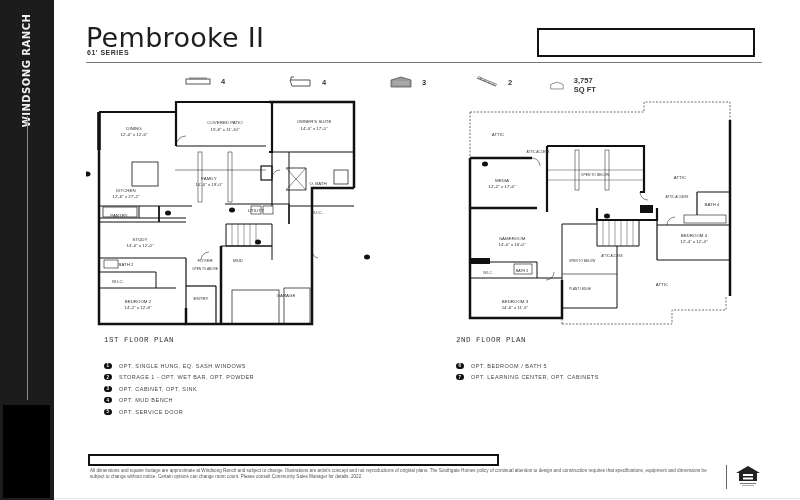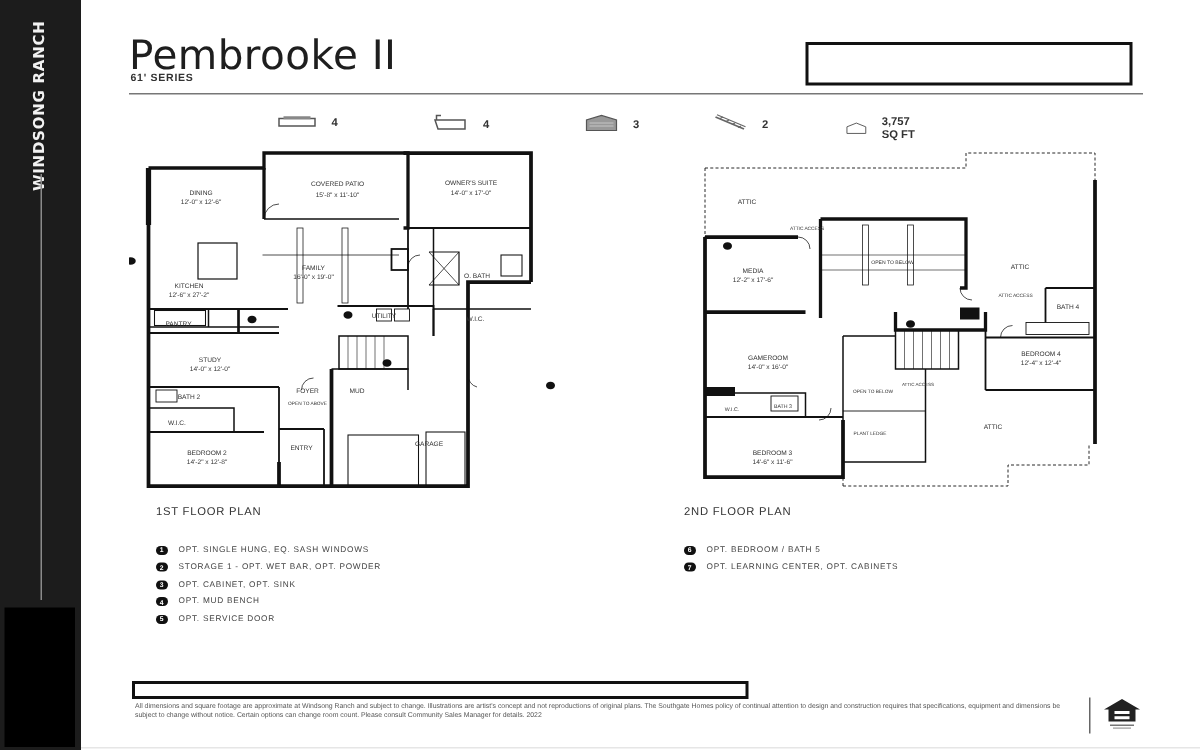--- a/index.html
+++ b/index.html
@@ -18,21 +18,21 @@
   .header-rule { position: absolute; left: 86px; top: 62px; width: 676px; height: 1px; background: #777; }
 
   .stats { position: absolute; left: 180px; top: 76px; height: 14px; }
   .stat { position: absolute; top: 0; display: flex; align-items: center; gap: 10px; font-size: 7.5px; font-weight: bold; color: #333; }
   .stat svg { display: block; }
 
   .plan { position: absolute; }
   .plan svg { display: block; }
 
   .legend { position: absolute; }
-  .legend h3 { font-family: Liberation Sans, sans-serif; font-size: 7.5px; font-weight: normal; letter-spacing: 0.5px; color: #333; margin-bottom: 16px; }
+  .legend h3 { font-family: Liberation Mono, monospace; font-size: 7.5px; font-weight: normal; letter-spacing: 0.5px; color: #333; margin-bottom: 16px; }
   .legend-item { display: flex; align-items: center; gap: 7px; height: 11.5px; font-size: 5.5px; letter-spacing: 0.5px; color: #444; }
   .legend-num { width: 8px; height: 6px; border-radius: 3px; background: #111; color: #fff; font-size: 4.5px; display: flex; align-items: center; justify-content: center; font-weight: bold; }
 
   .footer-box { position: absolute; left: 88px; top: 454px; width: 411px; height: 12px; border: 2px solid #111; background: #fff; }
   .disclaimer { position: absolute; left: 90px; top: 468px; width: 620px; font-size: 4.6px; line-height: 5.6px; color: #555; }
   .footer-divider { position: absolute; left: 726px; top: 465px; width: 1px; height: 24px; background: #666; }
   .eho { position: absolute; left: 734px; top: 465px; width: 28px; height: 22px; }
   .page-bottom-rule { position: absolute; left: 54px; top: 498px; width: 746px; height: 1px; background: #e6e6e6; }
 </style>
 </head>
@@ -75,21 +75,21 @@
     <span>3</span>
   </div>
   <div class="stat" style="left:296px">
     <svg width="22" height="12" viewBox="0 0 22 12">
         <path d="M1 2 L20 10" stroke="#666" stroke-width="1.2"></path>
         <path d="M2 0.5 L21 8.5" stroke="#666" stroke-width="0.8"></path>
         <path d="M4 3 L6 2 M8 5 L10 4 M12 7 L14 6 M16 9 L18 8" stroke="#666" stroke-width="0.7"></path>
       </svg>
     <span>2</span>
   </div>
-  <div class="stat" style="left:384px">
+  <div class="stat" style="left:370px">
     <svg width="22" height="13" viewBox="0 0 22 13">
         <path d="M1 12 V5 L11 1 L21 5 V12 Z" fill="none" stroke="#555" stroke-width="1"></path>
       </svg>
     <span>3,757 SQ FT</span>
   </div>
 </div>
 
 <div class="plan" style="left:86px; top:100px">
   <svg width="300" height="232" viewBox="0 0 300 232" font-family="Liberation Sans, sans-serif" font-size="4.4" fill="#333" text-anchor="middle">
     <g stroke="#111" fill="none">

